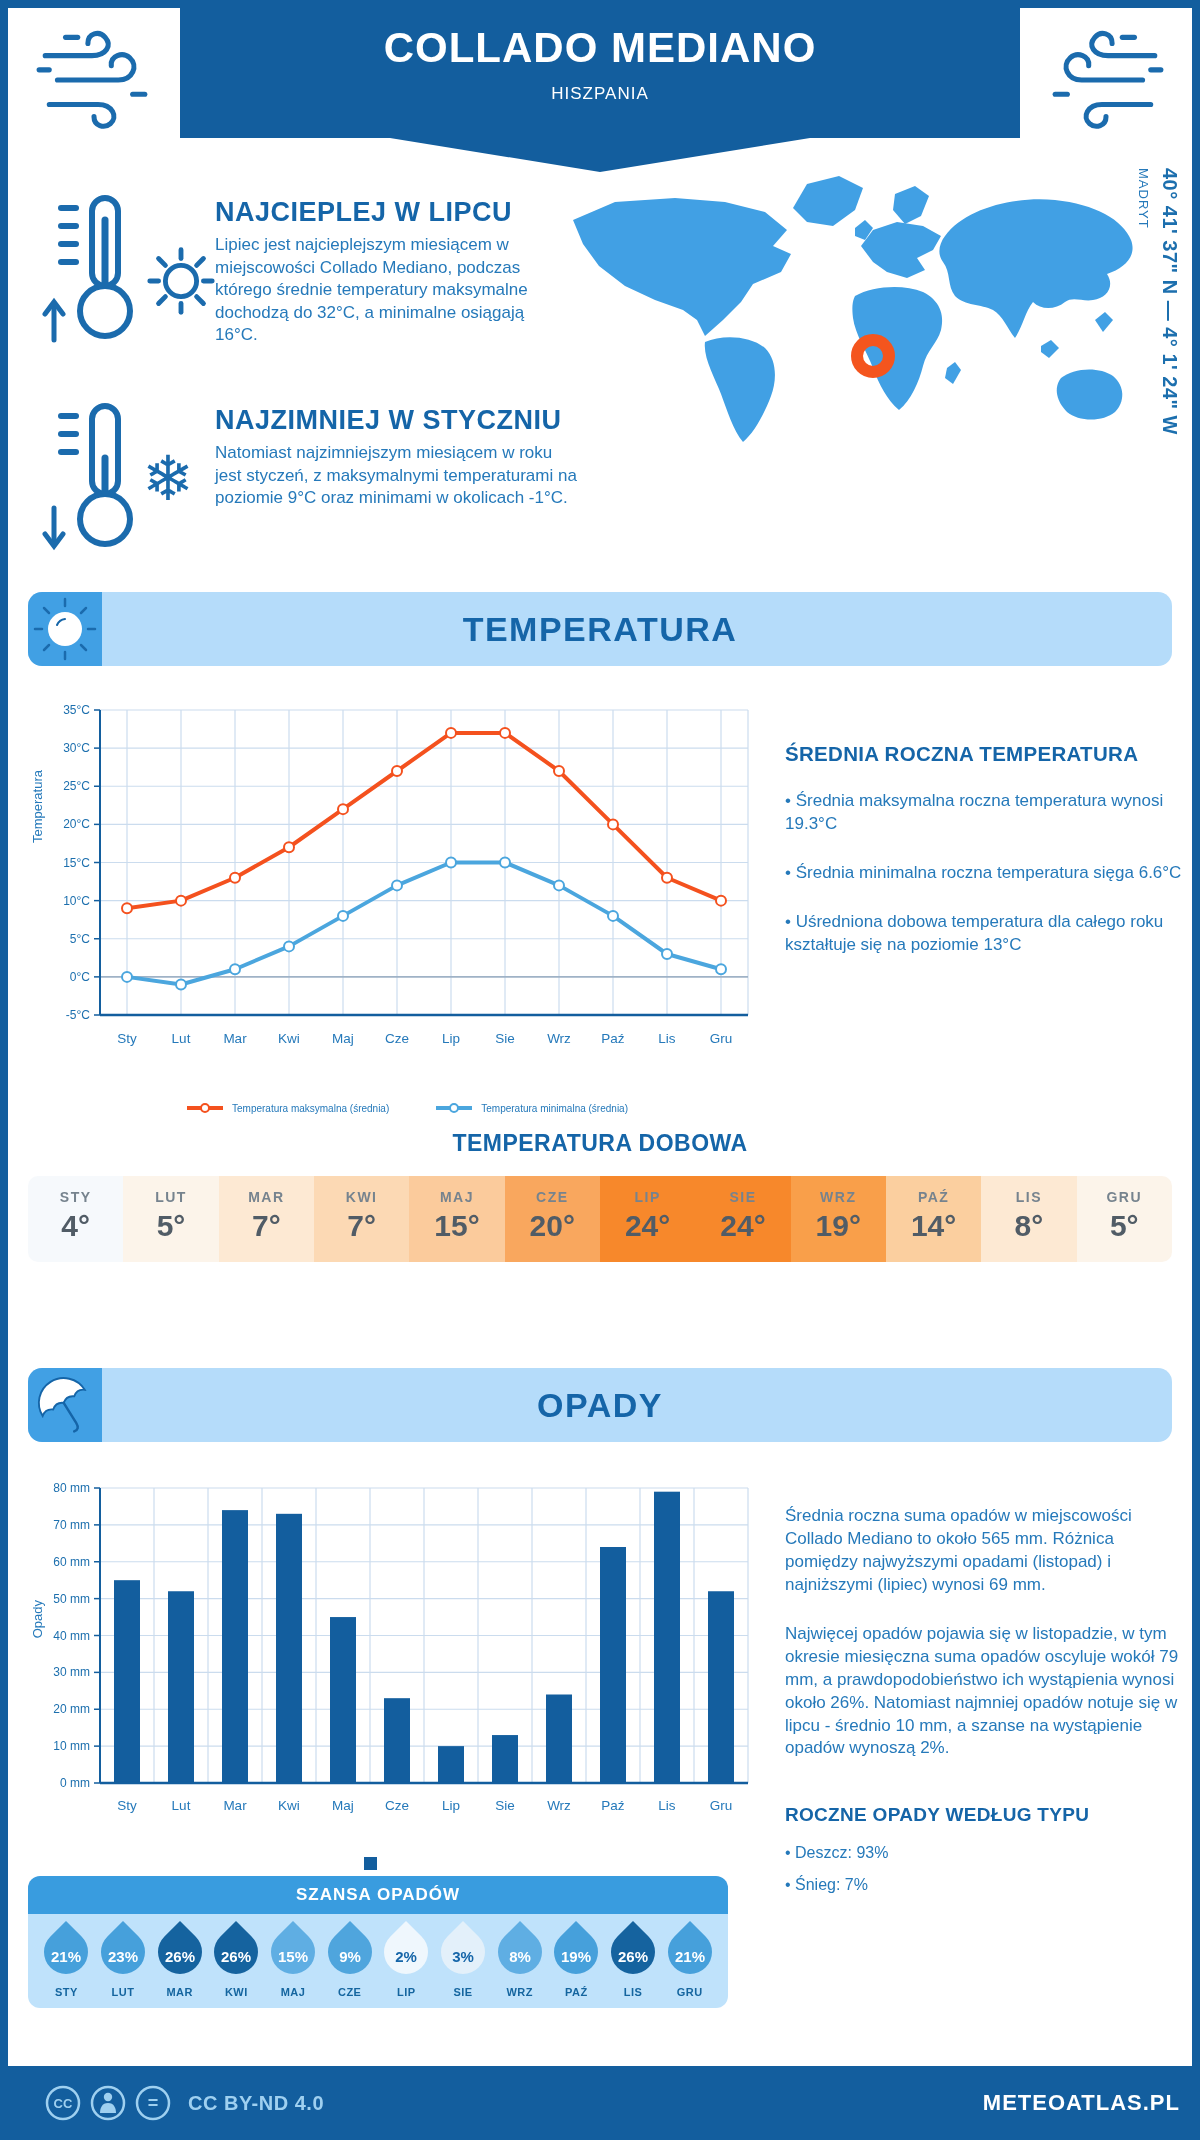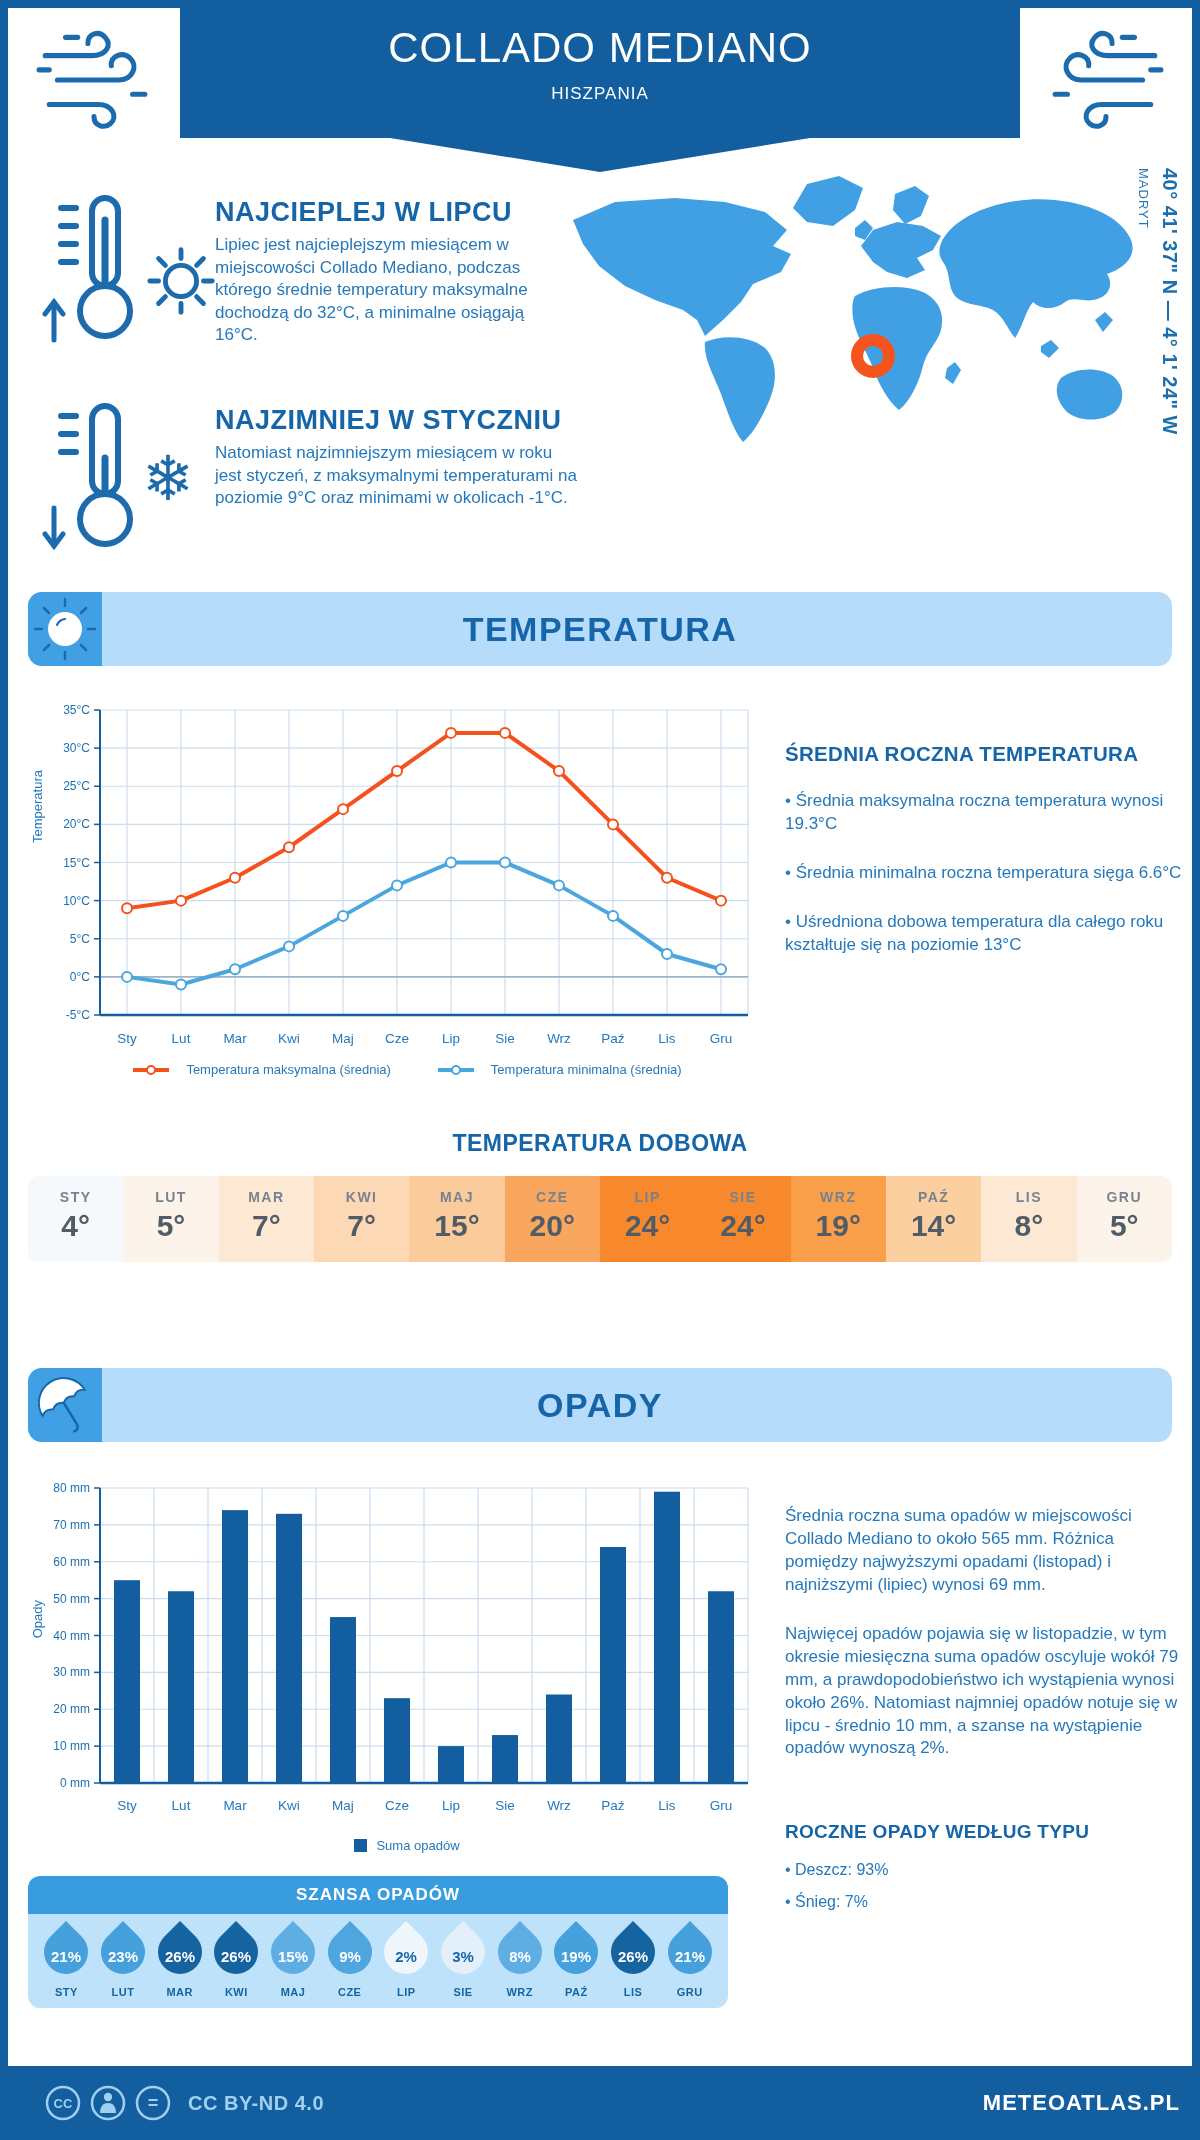--- a/index.html
+++ b/index.html
@@ -15,21 +15,21 @@
   .frame.right{left:1192px;top:0;width:8px;height:2140px;}
   .frame.top{left:0;top:0;width:1200px;height:8px;}
 
   
   .banner{position:absolute;left:8px;top:8px;width:1184px;height:130px;background:var(--navy);}
   .banner-tail{position:absolute;left:390px;top:138px;width:420px;height:34px;background:var(--navy);
     clip-path:polygon(0 0,100% 0,50% 100%);}
   .corner{position:absolute;top:8px;width:172px;height:140px;background:#fff;display:flex;align-items:center;justify-content:center;}
   .corner.l{left:8px;} .corner.r{left:1020px;}
   .page-title{position:absolute;left:180px;top:24px;width:840px;text-align:center;color:#fff;
-    font-size:42px;font-weight:normal;letter-spacing:1px;}
+    font-size:42px;font-weight:bold;letter-spacing:1px;}
   .page-subtitle{position:absolute;left:180px;top:84px;width:840px;text-align:center;color:#fff;
     font-size:17px;letter-spacing:1px;}
 
   
   .hl-title{position:absolute;font-size:27px;font-weight:bold;color:var(--head);letter-spacing:.5px;}
   .hl-text{position:absolute;font-size:17px;line-height:1.33;color:var(--body);}
   .icon-abs{position:absolute;}
   .snow{font-size:62px;color:var(--ink);line-height:1;}
 
   
@@ -43,21 +43,21 @@
   .section-sq{position:absolute;left:0;top:0;width:74px;height:74px;background:var(--sq);
     border-radius:14px 0 0 14px;display:flex;align-items:center;justify-content:center;}
   .section-title{position:absolute;left:0;top:0;width:100%;height:74px;display:flex;align-items:center;
     justify-content:center;font-size:34px;font-weight:bold;color:var(--head);letter-spacing:1.5px;}
 
   
   .chart{position:absolute;}
   svg text{font-family:"Liberation Sans",sans-serif;}
   .ylab{position:absolute;writing-mode:vertical-rl;transform:rotate(180deg);font-size:13px;color:var(--body);}
   .legend-row{position:absolute;display:flex;justify-content:center;align-items:center;gap:46px;}
-  .legend-item{display:flex;align-items:center;gap:16px;font-size:13px;color:var(--body);}
+  .legend-item{display:flex;align-items:center;gap:8px;font-size:10px;color:var(--body);margin-top:40px;}
   .legend-sq{width:13px;height:13px;background:var(--navy);display:inline-block;}
 
   
   .panel{position:absolute;width:398px;}
   .panel h3{margin:0 0 24px 0;font-size:20.5px;font-weight:bold;color:var(--head);letter-spacing:.3px;}
   .panel p{margin:0 0 26px 0;font-size:17px;line-height:1.35;color:var(--body);}
 
   
   .daily-title{position:absolute;left:0;top:1130px;width:1200px;text-align:center;
     font-size:23px;font-weight:bold;color:var(--head);letter-spacing:.5px;}
@@ -435,21 +435,21 @@
         <text x="615" y="332" text-anchor="middle" font-size="13.5" fill="#2579BA">Lis</text>
         <text x="669" y="332" text-anchor="middle" font-size="13.5" fill="#2579BA">Gru</text>
       </svg></div>
   <div class="legend-row" style="left:52px;top:1838px;width:710px;gap:9px;">
     <span class="legend-sq"></span>
     <span class="legend-item">Suma opadów</span>
   </div>
   <div class="panel" style="left:785px;top:1505px;">
     <p>Średnia roczna suma opadów w miejscowości Collado Mediano to około 565 mm. Różnica pomiędzy najwyższymi opadami (listopad) i najniższymi (lipiec) wynosi 69 mm.</p>
     <p>Najwięcej opadów pojawia się w listopadzie, w tym okresie miesięczna suma opadów oscyluje wokół 79 mm, a prawdopodobieństwo ich wystąpienia wynosi około 26%. Natomiast najmniej opadów notuje się w lipcu - średnio 10 mm, a szanse na wystąpienie opadów wynoszą 2%.</p>
-    <h3 style="margin-top:61px;margin-bottom:16px;font-size:19px;">ROCZNE OPADY WEDŁUG TYPU</h3>
+    <h3 style="margin-top:44px;margin-bottom:16px;font-size:19px;">ROCZNE OPADY WEDŁUG TYPU</h3>
     <p style="margin-bottom:10px;font-size:16px;">• Deszcz: 93%</p>
     <p style="font-size:16px;">• Śnieg: 7%</p>
   </div>
 
   <div class="chance">
     <div class="chance-head">SZANSA OPADÓW</div>
     <div class="chance-body">
         <div class="drop-col">
           <div class="drop" style="background: rgb(70, 160, 219);">
             <span class="pct" style="color: rgb(255, 255, 255);">21%</span>

